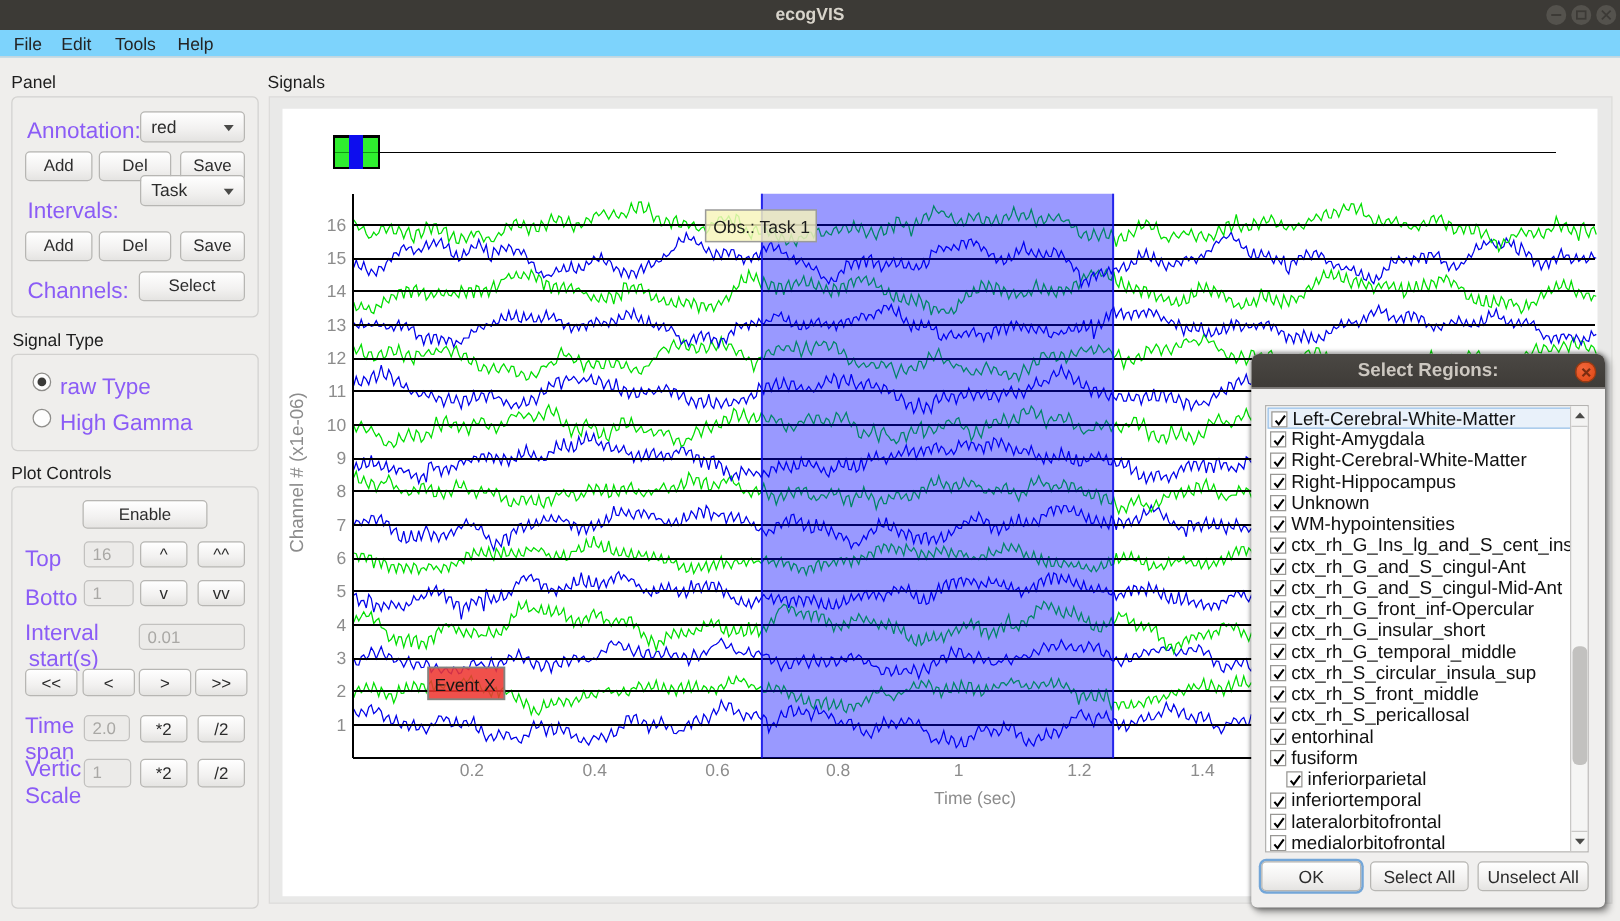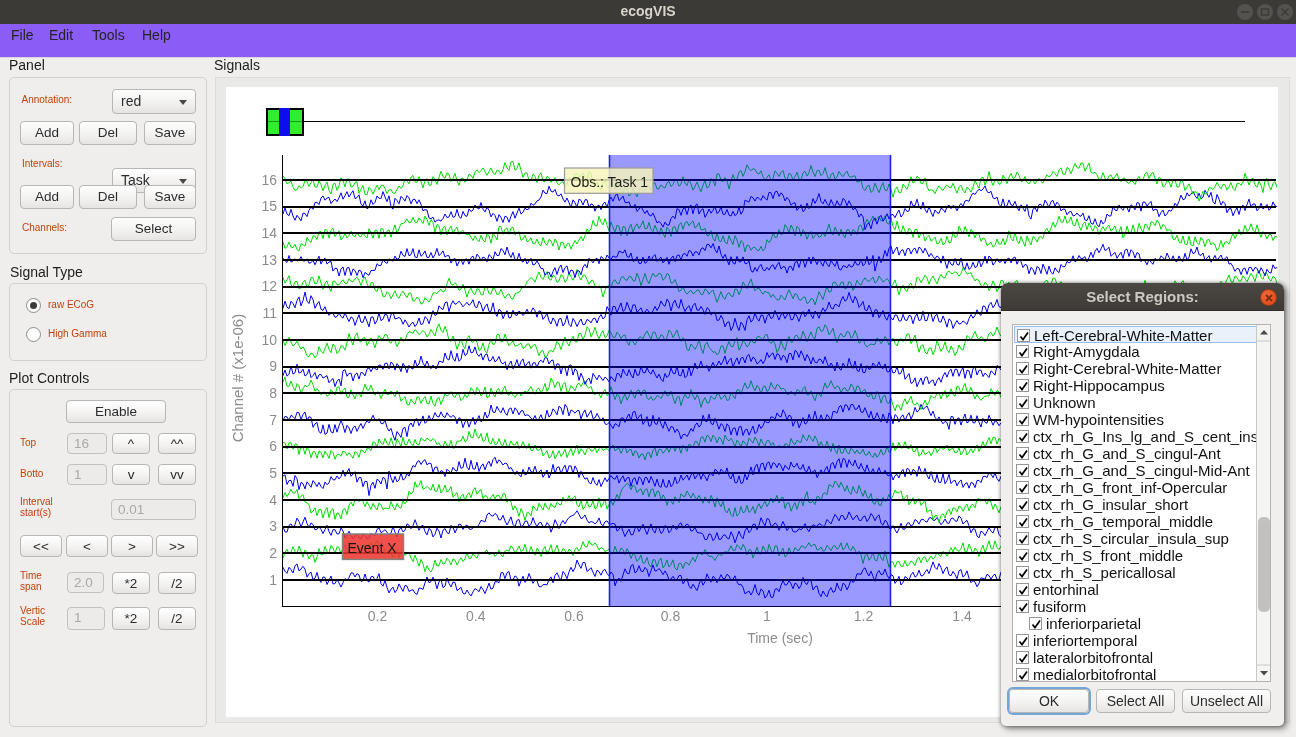--- a/index.html
+++ b/index.html
@@ -6,33 +6,33 @@
 html,body { width:1296px; height:737px; overflow:hidden; }
 body { font-family:"Liberation Sans", sans-serif; background:#efeeec; position:relative; font-size:14px; color:#1d1d1d; }
 
 
 #titlebar { position:absolute; left:0; top:0; width:1296px; height:24px; background:#3c3a36; }
 #titlebar .title { position:absolute; left:0; right:0; top:3px; text-align:center; color:#d8d4cb; font-weight:bold; font-size:14px; }
 .winbtn { position:absolute; top:3.5px; width:16px; height:16px; border-radius:8px; background:#54524d; }
 .winbtn svg { position:absolute; left:0; top:0; }
 
 
-#menubar { position:absolute; left:0; top:24px; width:1296px; height:34px; background:#8b5cf6; border-bottom:1px solid #d9d8d6; }
+#menubar { position:absolute; left:0; top:24px; width:1296px; height:22px; background:#7dd3fc; border-bottom:1px solid #d9d8d6; }
 #menubar span { position:absolute; top:3px; font-size:14px; color:#242424; }
 
 
 .grouplabel { position:absolute; font-size:14px; color:#1d1d1d; }
 .groupbox { position:absolute; border:1px solid #d2d1cf; border-radius:5px; }
 
 
 .btn { position:absolute; background:linear-gradient(#ffffff,#f2f1f0 60%,#e5e4e2); border:1px solid #b7b6b3; border-radius:4px; text-align:center; font-size:13.5px; color:#2c2c2c; line-height:21px; }
 .input { position:absolute; background:#ecebe9; border:1px solid #c2c1bf; border-radius:4px; font-size:13.5px; color:#a9a8a5; padding-left:6px; line-height:19px; }
 .combo { position:absolute; background:linear-gradient(#ffffff,#f1f0ef 60%,#e4e3e1); border:1px solid #b7b6b3; border-radius:4px; font-size:14px; color:#2c2c2c; line-height:23px; padding-left:8px; }
 .combo .arr { position:absolute; right:8px; top:10px; width:0; height:0; border-left:4.5px solid transparent; border-right:4.5px solid transparent; border-top:5px solid #4a4a48; }
-.lbl { position:absolute; font-size:10px; color:#c2410c; }
+.lbl { position:absolute; font-size:18px; color:#8b5cf6;text-align:right; }
 .radio { position:absolute; width:15px; height:15px; border-radius:8px; background:#fdfdfd; border:1px solid #8e8d8a; }
 .radio.sel::after { content:""; position:absolute; left:3px; top:3px; width:7px; height:7px; border-radius:4px; background:#3a3a38; }
 
 
 #plotframe { position:absolute; left:215px; top:77px; width:1075px; height:646px; background:#e9e9e8; border:1px solid #dddcda; }
 #plotwhite { position:absolute; left:226px; top:87px; width:1052px; height:630px; background:#ffffff; }
 
 
 #dialog { position:absolute; left:1001px; top:283px; width:283px; height:443px; background:#f0efee; border-radius:7px 7px 5px 5px; box-shadow:0 0 4px rgba(0,0,0,0.5), 3px 3px 6px rgba(0,0,0,0.38); }
 #dlgtitle { position:absolute; left:0; top:0; width:283px; height:28px; background:linear-gradient(#4b4844,#3e3b37); border-radius:7px 7px 0 0; border-bottom:1px solid #2e2b28; }
@@ -79,32 +79,32 @@
 <div class="grouplabel" style="left:9px; top:57px;">Panel</div>
 <div class="groupbox" style="left:9px; top:77px; width:198px; height:177px;"></div>
 
 <div class="lbl" style="left:21.5px; top:94px;">Annotation:</div>
 <div class="combo" style="left:112px; top:89px; width:84px; height:25px;">red<span class="arr"></span></div>
 <div class="btn" style="left:20px; top:121px; width:54px; height:24px;">Add</div>
 <div class="btn" style="left:79px; top:121px; width:58px; height:24px;">Del</div>
 <div class="btn" style="left:144px; top:121px; width:52px; height:24px;">Save</div>
 
 <div class="lbl" style="left:22px; top:158px;">Intervals:</div>
-<div class="combo" style="left:112px; top:168px; width:84px; height:25px;">Task<span class="arr"></span></div>
+<div class="combo" style="left:112px; top:140px; width:84px; height:25px;">Task<span class="arr"></span></div>
 <div class="btn" style="left:20px; top:185px; width:54px; height:24px;">Add</div>
 <div class="btn" style="left:79px; top:185px; width:58px; height:24px;">Del</div>
 <div class="btn" style="left:144px; top:185px; width:52px; height:24px;">Save</div>
 
 <div class="lbl" style="left:22px; top:222px;">Channels:</div>
 <div class="btn" style="left:111px; top:217px; width:85px; height:24px;">Select</div>
 
 <div class="grouplabel" style="left:10px; top:264px;">Signal Type</div>
 <div class="groupbox" style="left:9px; top:283px; width:198px; height:78px;"></div>
 <div class="radio sel" style="left:26px; top:298px;"></div>
-<div class="lbl" style="left:48px; top:299px;">raw ECoG</div>
+<div class="lbl" style="left:48px; top:299px;">raw Type</div>
 <div class="radio" style="left:26px; top:327px;"></div>
 <div class="lbl" style="left:48px; top:328px;">High Gamma</div>
 
 <div class="grouplabel" style="left:9px; top:370px;">Plot Controls</div>
 <div class="groupbox" style="left:9px; top:389px; width:198px; height:338px;"></div>
 <div class="btn" style="left:66px; top:400px; width:100px; height:23px;">Enable</div>
 
 <div class="lbl" style="left:20px; top:437px;">Top</div>
 <div class="input" style="left:67px; top:433px; width:40px; height:21px;">16</div>
 <div class="btn" style="left:112px; top:433px; width:38px; height:21px; line-height:19px;">^</div>

